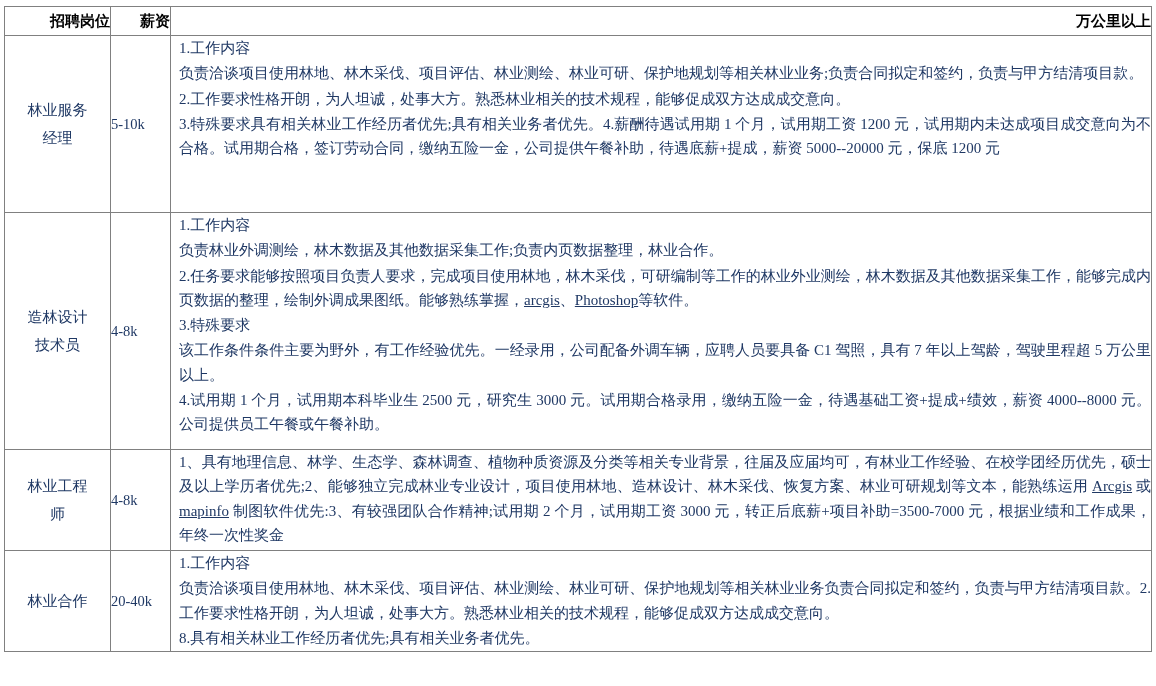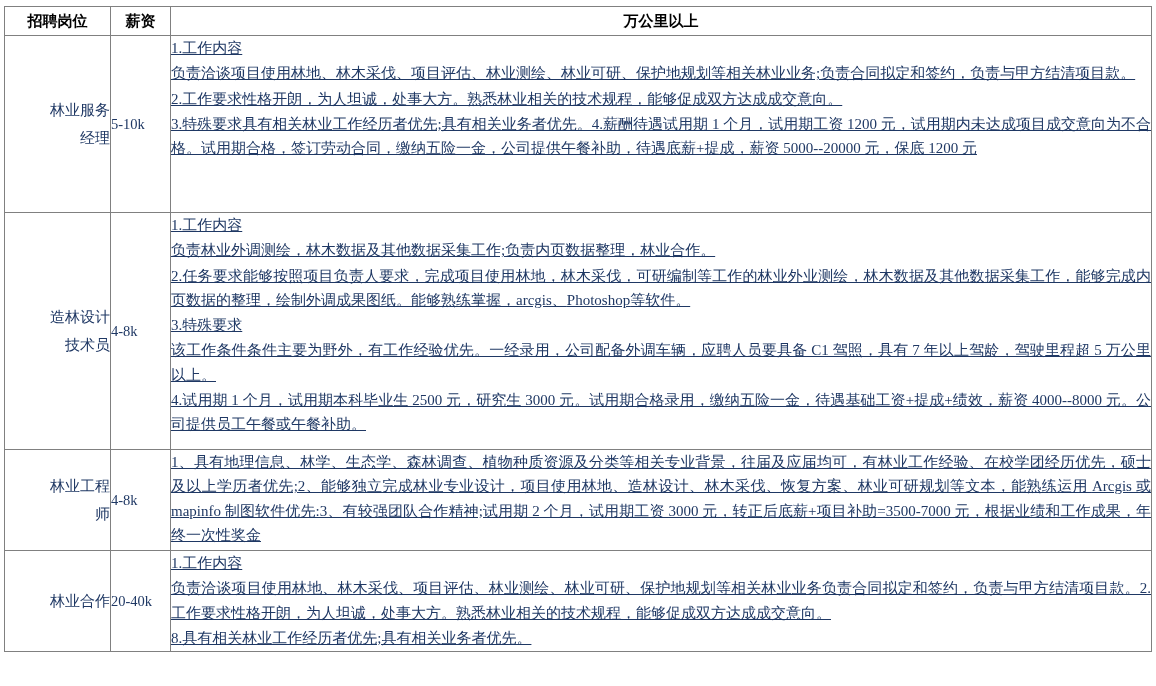--- a/index.html
+++ b/index.html
@@ -27,51 +27,50 @@
   table.job-table td {
     border: 1px solid #808080;
     vertical-align: middle;
     padding: 0;
   }
   .col-post { width: 106px; }
   .col-salary { width: 60px; }
   .col-detail { width: auto; }
 
   thead th {
-    text-align: center;
+    text-align: right;
     font-weight: bold;
     font-size: 15px;
     height: 28px;
     line-height: 28px;
     color: #000;
   }
   td.post-cell {
-    text-align: right;
+    text-align: center;
     font-size: 15px;
     color: #1f3864;
     line-height: 1.9;
     padding: 2px 6px;
   }
   td.salary-cell {
     text-align: left;
     font-size: 14.5px;
     color: #1f3864;
     padding: 2px 2px;
   }
   td.detail-cell {
     padding: 6px 8px 8px 8px;
     font-size: 15px;
     line-height: 1.62;
     color: #1f3864;
     text-align: justify;
   }
   td.detail-cell p {
-    margin: 0 0 1px 0;
+    margin: 0 0 1px 8px;
     text-indent: 0;
-    text-decoration: underline;
   }
   .u {
     text-decoration: underline;
   }
   .row1 td.detail-cell { height: 176px; vertical-align: top; }
   .row2 td.detail-cell { height: 236px; vertical-align: top; }
   .row3 td.detail-cell { height: 100px; vertical-align: top; }
   .row4 td.detail-cell { height: 90px; vertical-align: top; }
 </style>
 </head>

